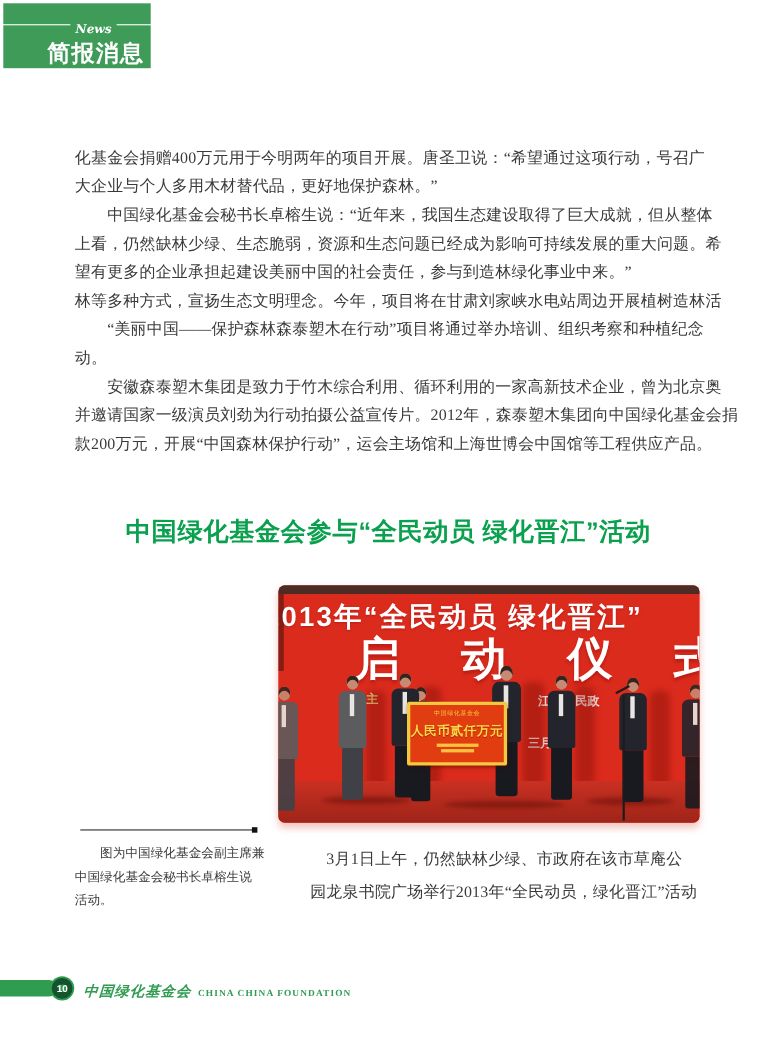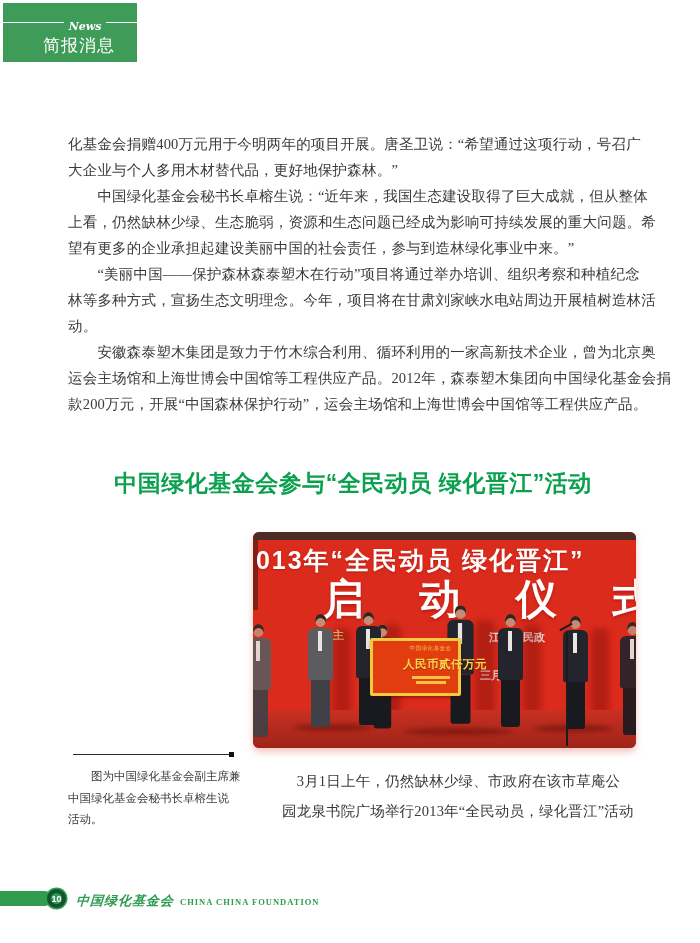--- a/index.html
+++ b/index.html
@@ -17,21 +17,21 @@
   html,body{background:#ffffff;}
   body{font-family:"Liberation Sans",sans-serif;}
   .page{position:relative;width:700px;height:943px;background:#fff;overflow:hidden;margin:0 auto;}
 
   
   .header-badge{position:absolute;left:3px;top:3px;width:134px;height:59px;background:var(--green_header);}
   .eyebrow-row{position:absolute;left:-3px;top:19px;width:140px;height:10px;display:flex;align-items:flex-start;}
   .eyebrow-row .rule{flex:1;height:1px;background:#fff;}
   .eyebrow-row .rule.left{flex:1.9;}
   .news-eyebrow{color:#fff;font-family:"DejaVu Serif",serif;font-style:italic;font-weight:bold;font-size:11px;padding:0 5px;line-height:10px;}
-  .header-title{position:absolute;right:22px;top:31px;color:#fff;font-size:17px;font-weight:normal;letter-spacing:1px;font-family:"Liberation Sans",sans-serif;}
+  .header-title{position:absolute;right:6px;top:31px;color:#fff;font-size:21px;font-weight:bold;letter-spacing:1px;font-family:"Liberation Sans",sans-serif;}
 
   
   .article-body{position:absolute;left:68px;top:131px;width:566px;color:var(--ink);
     font-family:"Liberation Serif","DejaVu Serif",serif;}
   .article-line{font-size:14.5px;line-height:26px;white-space:pre;letter-spacing:.2px;}
 
   
   .section-headline{position:absolute;left:83px;top:468px;width:540px;text-align:center;
     color:var(--green_headline);font-size:23px;font-weight:bold;letter-spacing:.5px;white-space:nowrap;
     font-family:"Liberation Sans",sans-serif;}
@@ -56,21 +56,21 @@
   .person .head{width:11px;height:13px;border-radius:50%;background:#c68b72;box-shadow:inset 0 4px 0 rgba(25,18,14,.85);}
   .person .torso{width:25px;height:52px;background:#23242c;border-radius:6px 6px 2px 2px;position:relative;margin-top:1px;}
   .person .torso::after{content:"";position:absolute;left:10px;top:3px;width:4px;height:20px;background:#e8e6e2;}
   .person .legs{width:19px;height:47px;background:#181a20;border-radius:0 0 3px 3px;}
   .person.gray .torso{background:#5c5b5e;}
   .person.gray .legs{background:#404147;}
   .person.partial{opacity:.9;}
 
   
   .donation-check{position:absolute;left:117px;top:106px;width:91px;height:58px;background:var(--check_face);
-    border:3px solid var(--gold);border-radius:2px;box-shadow:0 2px 3px rgba(80,0,0,.4);text-align:center;padding-left:30px;}
+    border:3px solid var(--gold);border-radius:2px;box-shadow:0 2px 3px rgba(80,0,0,.4);text-align:center;}
   .check-header{margin-top:4px;font-size:5.5px;color:var(--gold);letter-spacing:.5px;white-space:nowrap;overflow:hidden;}
   .check-amount{margin-top:5px;font-size:11.5px;font-weight:bold;color:#FFD84A;letter-spacing:.5px;white-space:nowrap;
     text-shadow:0 1px 0 rgba(120,20,0,.6);}
   .check-sub{width:38px;height:2.5px;background:rgba(255,216,74,.85);margin:4px auto 0;}
   .check-sub.s2{width:30px;margin-top:2.5px;}
 
   .mic-stand{position:absolute;left:313px;top:100px;width:2px;height:114px;background:#1c1c1e;}
   .mic-boom{position:absolute;left:306px;top:94px;width:14px;height:2px;background:#1c1c1e;transform:rotate(-28deg);}
 
   
@@ -82,21 +82,21 @@
 
   
   .intro-paragraph{position:absolute;left:282px;top:766px;width:352px;color:var(--ink);
     font-family:"Liberation Serif","DejaVu Serif",serif;}
   .intro-line{font-size:14.5px;line-height:30px;white-space:pre;letter-spacing:.2px;}
 
   
   .footer-bar{position:absolute;left:0;top:891px;width:52px;height:15px;background:var(--green_footer);
     border-radius:0 8px 8px 0;}
   .page-number-badge{position:absolute;left:47px;top:889px;width:19px;height:19px;border-radius:50%;
-    background:var(--green_footer);border:4px solid #14532d;box-shadow:0 0 0 1.5px var(--green_footer);
+    background:var(--green_footer);border:6px solid #14532d;box-shadow:0 0 0 1.5px var(--green_footer);
     color:#fff;font-size:9px;font-weight:bold;display:flex;align-items:center;justify-content:center;}
   .footer-logo{position:absolute;left:76px;top:892px;display:flex;align-items:baseline;gap:6px;color:var(--green_footer);}
   .footer-logo-cn{font-size:13px;font-weight:bold;font-style:italic;letter-spacing:1px;transform:skewX(-4deg);}
   .footer-logo-en{font-size:8.5px;font-weight:bold;letter-spacing:1px;font-family:"Liberation Serif",serif;}
 </style>
 </head>
 <body>
 
 <div class="page">
 
@@ -108,25 +108,25 @@
     </div>
     <div class="header-title">简报消息</div>
   </div>
 
   <div class="article-body">
       <div class="article-line">化基金会捐赠400万元用于今明两年的项目开展。唐圣卫说：“希望通过这项行动，号召广</div>
       <div class="article-line">大企业与个人多用木材替代品，更好地保护森林。”</div>
       <div class="article-line">　　中国绿化基金会秘书长卓榕生说：“近年来，我国生态建设取得了巨大成就，但从整体</div>
       <div class="article-line">上看，仍然缺林少绿、生态脆弱，资源和生态问题已经成为影响可持续发展的重大问题。希</div>
       <div class="article-line">望有更多的企业承担起建设美丽中国的社会责任，参与到造林绿化事业中来。”</div>
+      <div class="article-line">林等多种方式，宣扬生态文明理念。今年，项目将在甘肃刘家峡水电站周边开展植树造林活</div>
       <div class="article-line">　　“美丽中国——保护森林森泰塑木在行动”项目将通过举办培训、组织考察和种植纪念</div>
-      <div class="article-line">林等多种方式，宣扬生态文明理念。今年，项目将在甘肃刘家峡水电站周边开展植树造林活</div>
       <div class="article-line">动。</div>
       <div class="article-line">　　安徽森泰塑木集团是致力于竹木综合利用、循环利用的一家高新技术企业，曾为北京奥</div>
-      <div class="article-line">运会主场馆和上海世博会中国馆等工程供应产品。2012年，森泰塑木集团向中国绿化基金会捐</div>
+      <div class="article-line">并邀请国家一级演员刘劲为行动拍摄公益宣传片。2012年，森泰塑木集团向中国绿化基金会捐</div>
       <div class="article-line">款200万元，开展“中国森林保护行动”，运会主场馆和上海世博会中国馆等工程供应产品。</div>
     </div>
 
   <div class="section-headline">中国绿化基金会参与“全民动员 绿化晋江”活动</div>
 
   <div class="event-photo">
     <div class="photo-topstrip"></div>
     <div class="photo-left-sliver"></div>
 
     <div class="banner-title">2013年“全民动员 绿化晋江”</div>

